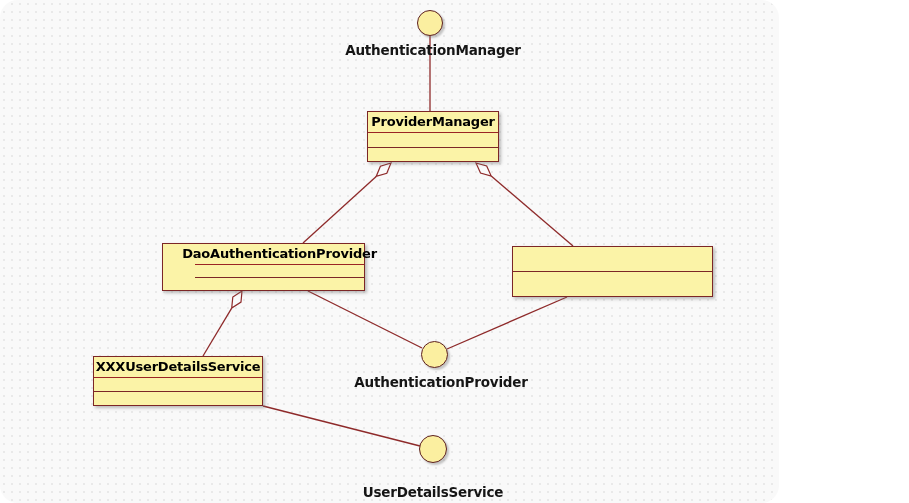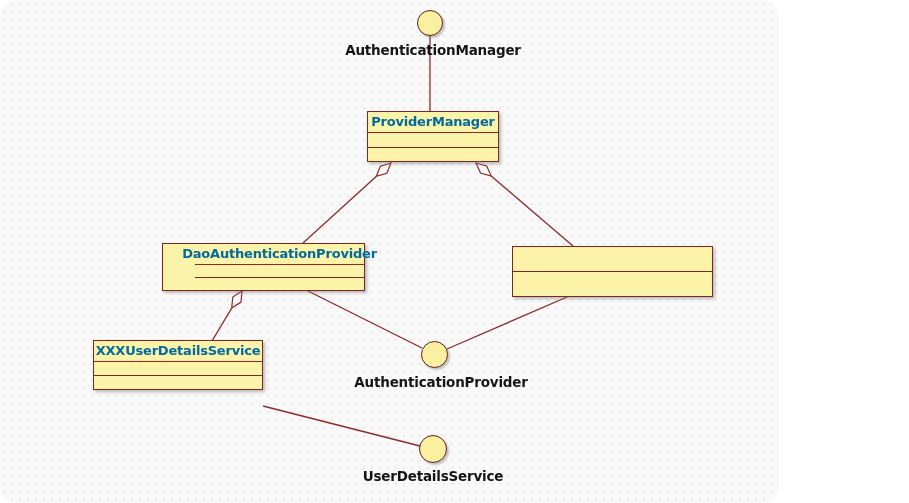--- a/index.html
+++ b/index.html
@@ -44,21 +44,21 @@
     box-sizing: border-box;
   }
   .class-title {
     flex: 0 0 auto;
     display: flex;
     align-items: center;
     justify-content: center;
     font-weight: bold;
     font-size: 13px;
     letter-spacing: -0.2px;
-    color: #0369a1;
+    color: #000000;
     border-bottom: 1.5px solid #9b2424;
     padding: 2px 4px 3px 4px;
     white-space: nowrap;
   }
   .class-row1 {
     flex: 1 1 0;
     border-bottom: 1px solid #7c2626;
   }
   .class-row2 {
     flex: 1 1 0;
@@ -118,39 +118,39 @@
     <line x1="263" y1="406" x2="420" y2="446"></line>
   </svg>
 
   <div class="iface-circle" style="left:417px; top:10px; width:26px; height:26px;"></div>
   <div class="iface-label" style="left:433px; top:42px;">AuthenticationManager</div>
 
   <div class="iface-circle" style="left:421px; top:341px; width:27px; height:27px;"></div>
   <div class="iface-label" style="left:441px; top:374px;">AuthenticationProvider</div>
 
   <div class="iface-circle" style="left:419px; top:435px; width:28px; height:28px;"></div>
-  <div class="iface-label" style="left:433px; top:468px;">UserDetailsService</div>
+  <div class="iface-label" style="left:433px; top:484px;">UserDetailsService</div>
 
   <div class="class-box" style="left:367px; top:111px; width:132px; height:51px;">
     <div class="class-title">ProviderManager</div>
     <div class="class-row1"></div>
     <div class="class-row2"></div>
   </div>
 
   <div class="class-box" style="left:162px; top:243px; width:203px; height:48px;padding-left:32px;">
     <div class="class-title">DaoAuthenticationProvider</div>
     <div class="class-row1"></div>
     <div class="class-row2"></div>
   </div>
 
   <div class="class-box" style="left:512px; top:246px; width:201px; height:51px;">
     <div class="class-row1"></div>
     <div class="class-row2"></div>
   </div>
 
-  <div class="class-box" style="left:93px; top:340px; width:170px; height:50px;">
+  <div class="class-box" style="left:93px; top:356px; width:170px; height:50px;">
     <div class="class-title">XXXUserDetailsService</div>
     <div class="class-row1"></div>
     <div class="class-row2"></div>
   </div>
 
 
 </div>
 
 </body></html>

